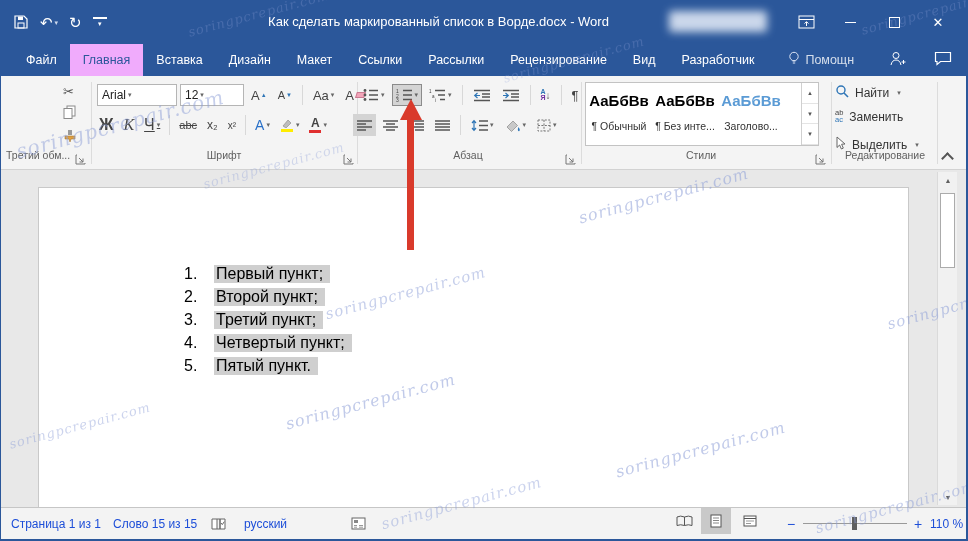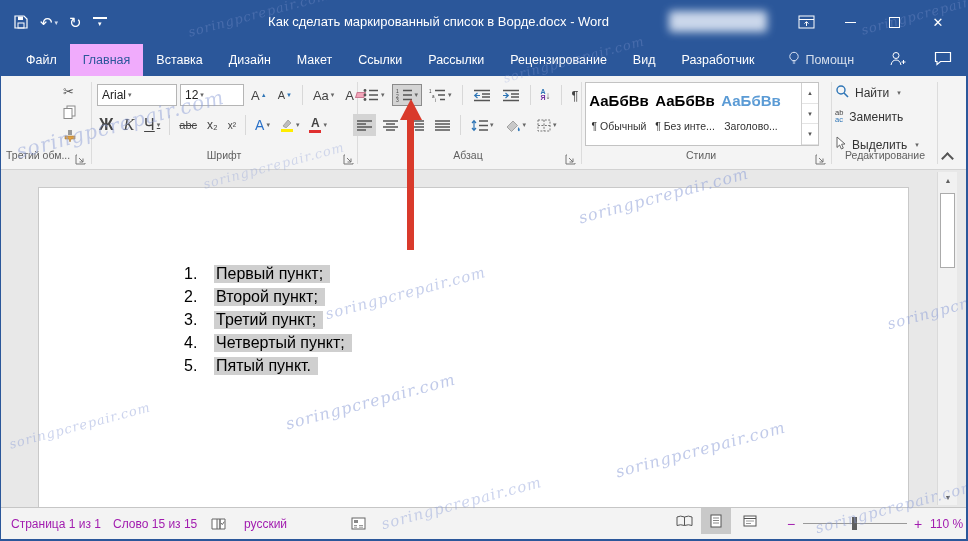--- a/index.html
+++ b/index.html
@@ -66,21 +66,21 @@
   .li .txt{background:#cfcfcf;padding:0 7px 0 2px;white-space:nowrap;}
   .vscroll{position:absolute;left:936px;top:2px;width:20px;height:333px;background:#f1f1f1;border-left:1px solid #dadada;}
   .varrow{position:absolute;left:0;width:20px;height:16px;display:flex;align-items:center;justify-content:center;font-size:7px;color:#606060;}
   .vthumb{position:absolute;left:2px;top:21px;width:15px;height:75px;background:#fff;border:1px solid #ababab;}
 
   
   .arrowhead{position:absolute;left:399px;top:99px;width:0;height:0;border-left:11px solid transparent;border-right:11px solid transparent;border-bottom:21px solid #d93a2b;z-index:60;}
   .arrowshaft{position:absolute;left:406px;top:118px;width:7px;height:132px;background:#d93a2b;z-index:60;}
 
   
-  .statusbar{position:absolute;top:507px;left:0;right:0;height:32px;background:#f3f3f3;border-top:1px solid #c6c6c6;font-size:12px;color:#a21caf;z-index:10;}
+  .statusbar{position:absolute;top:507px;left:0;right:0;height:32px;background:#f3f3f3;border-top:1px solid #c6c6c6;font-size:12px;color:#1d4ed8;z-index:10;}
   .sb{position:absolute;top:0;height:31px;display:flex;align-items:center;white-space:nowrap;}
   .viewbtn{width:30px;height:26px;display:flex;align-items:center;justify-content:center;}
   .viewbtn.selected{background:#c9c9c9;}
   .ztrack{position:absolute;left:802px;top:15px;width:104px;height:1px;background:#9a9a9a;}
   .zthumb{position:absolute;left:851px;top:9px;width:5px;height:13px;background:#5f5f5f;}
 
   
   .wm{position:absolute;font-family:"DejaVu Serif",serif;font-style:italic;color:#8fa0d8;letter-spacing:1px;transform:rotate(-15deg);white-space:nowrap;z-index:40;pointer-events:none;}
 </style>
 </head>

